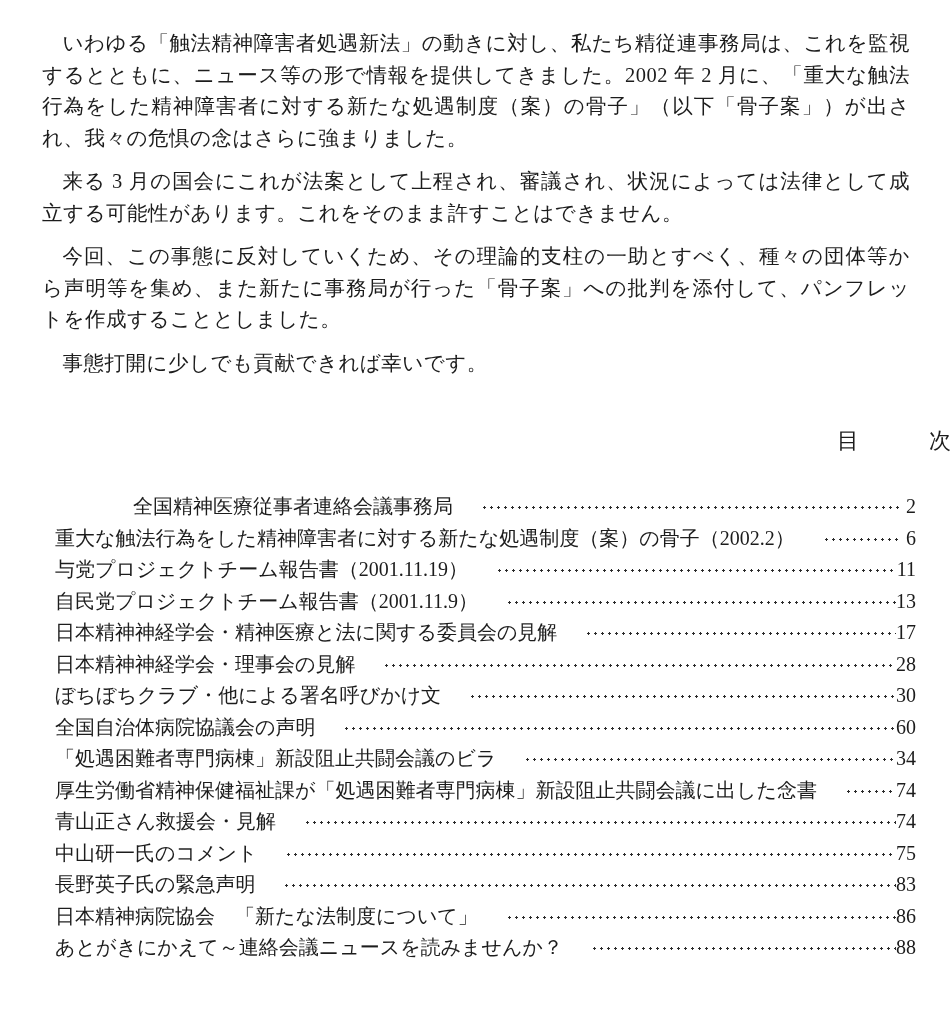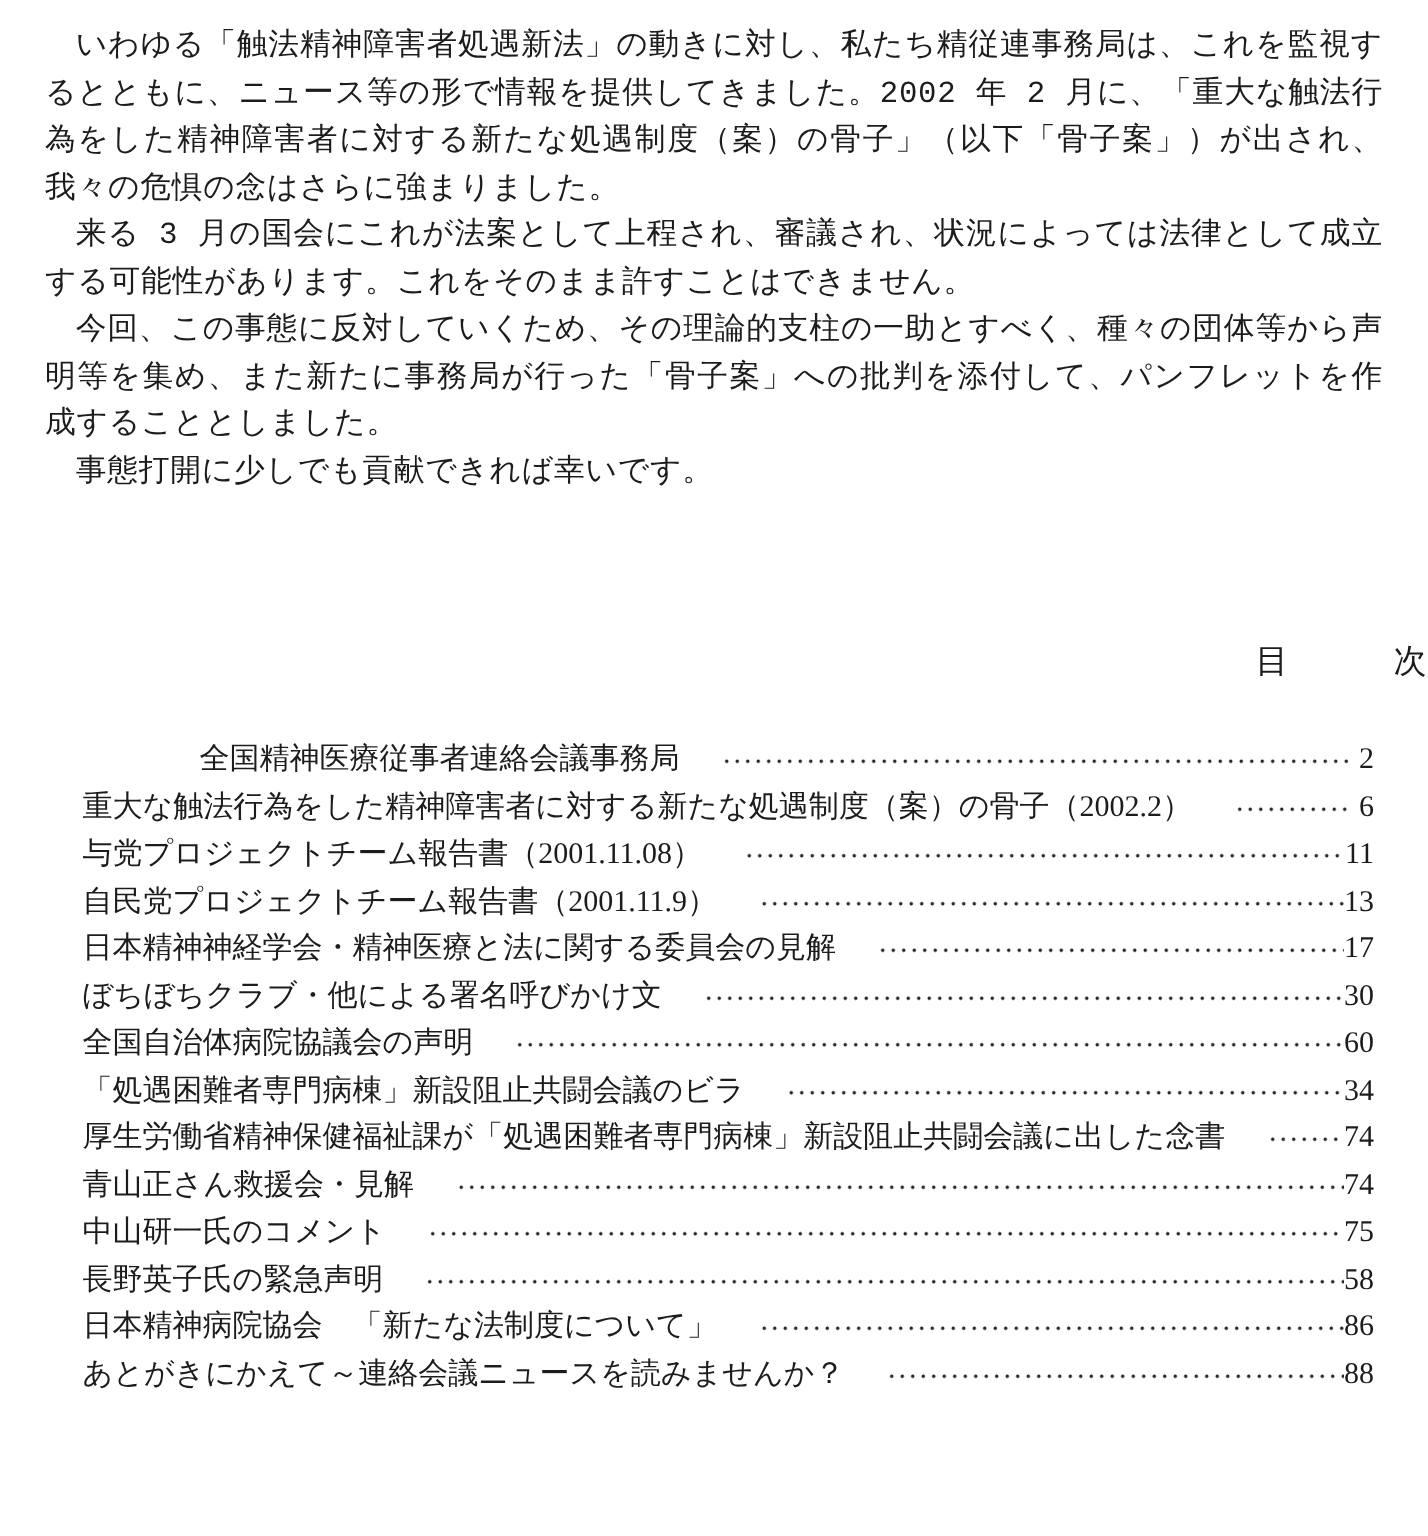--- a/index.html
+++ b/index.html
@@ -23,23 +23,22 @@
     top: 16px;
     left: 30px;
     right: 30px;
     font-size: 20.5px;
     line-height: 31.5px;
     text-align: justify;
     text-justify: inter-character;
     letter-spacing: 0.5px;
   }
   .body-text p {
-    margin: 0;
+    margin: 12px;
     text-indent: 1em;
-    font-family: Liberation Mono, monospace;
   }
   
   .toc-heading {
     position: absolute;
     top: 426px;
     left: 0;
     width: 100%;
     text-align: right;
     font-size: 22px;
     line-height: 30px;
@@ -98,36 +97,42 @@
     <span class="toc-leader"></span>
     <span class="toc-page">2</span>
   </div>
       <div class="toc-row">
     <span class="toc-title">重大な触法行為をした精神障害者に対する新たな処遇制度（案）の骨子（2002.2）</span>
 
     <span class="toc-leader"></span>
     <span class="toc-page">6</span>
   </div>
       <div class="toc-row">
-    <span class="toc-title">与党プロジェクトチーム報告書（2001.11.08）</span>
+    <span class="toc-title">与党プロジェクトチーム報告書（2001.11.19）</span>
 
     <span class="toc-leader"></span>
     <span class="toc-page">11</span>
   </div>
       <div class="toc-row">
     <span class="toc-title">自民党プロジェクトチーム報告書（2001.11.9）</span>
 
     <span class="toc-leader"></span>
     <span class="toc-page">13</span>
   </div>
       <div class="toc-row">
     <span class="toc-title">日本精神神経学会・精神医療と法に関する委員会の見解</span>
 
     <span class="toc-leader"></span>
     <span class="toc-page">17</span>
+  </div>
+      <div class="toc-row">
+    <span class="toc-title">日本精神神経学会・理事会の見解</span>
+
+    <span class="toc-leader"></span>
+    <span class="toc-page">28</span>
   </div>
       <div class="toc-row">
     <span class="toc-title">ぼちぼちクラブ・他による署名呼びかけ文</span>
 
     <span class="toc-leader"></span>
     <span class="toc-page">30</span>
   </div>
       <div class="toc-row">
     <span class="toc-title">全国自治体病院協議会の声明</span>
 
@@ -155,21 +160,21 @@
       <div class="toc-row">
     <span class="toc-title">中山研一氏のコメント</span>
 
     <span class="toc-leader"></span>
     <span class="toc-page">75</span>
   </div>
       <div class="toc-row">
     <span class="toc-title">長野英子氏の緊急声明</span>
 
     <span class="toc-leader"></span>
-    <span class="toc-page">58</span>
+    <span class="toc-page">83</span>
   </div>
       <div class="toc-row">
     <span class="toc-title">日本精神病院協会　「新たな法制度について」</span>
 
     <span class="toc-leader"></span>
     <span class="toc-page">86</span>
   </div>
       <div class="toc-row">
     <span class="toc-title">あとがきにかえて～連絡会議ニュースを読みませんか？</span>
 

